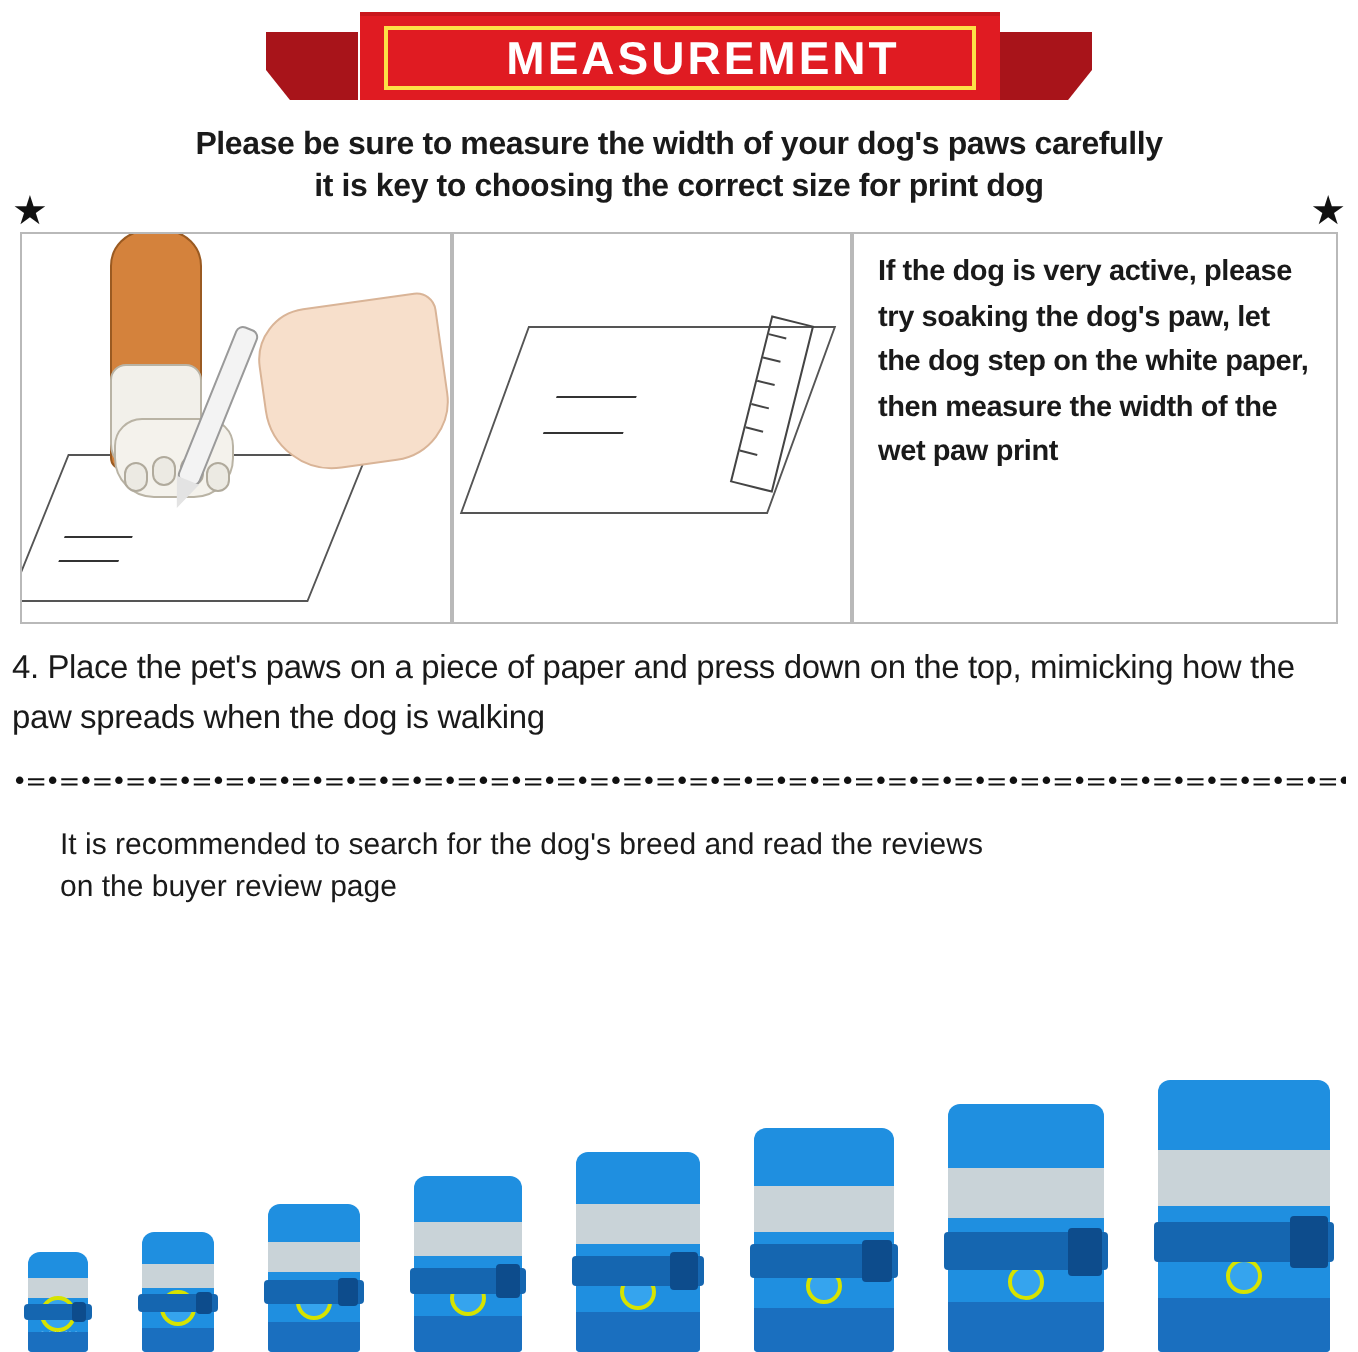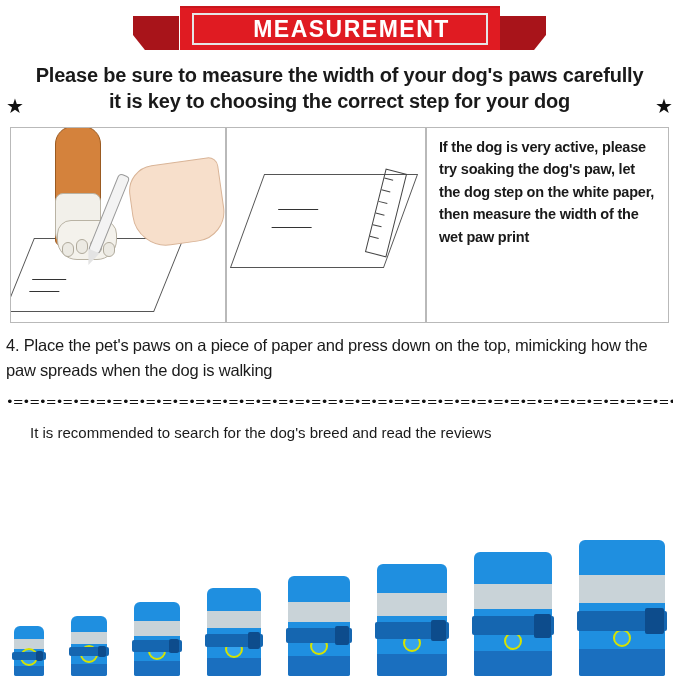--- a/index.html
+++ b/index.html
@@ -31,21 +31,21 @@
     width: 320px;
     height: 44px;
     background: #e01b22;
     display: flex;
     align-items: center;
     justify-content: center;
     z-index: 3;
     border-top: 2px solid #c9161c;
   }
   .ribbon-inner {
-    border: 2px solid #e5e5e5;
+    border: 2px solid #fde047;
     width: 296px;
     height: 32px;
     display: flex;
     align-items: center;
     justify-content: center;
     padding-left: 24px;
   }
   .ribbon-text {
     color: #ffffff;
     font-weight: bold;
@@ -59,21 +59,21 @@
     height: 34px;
     background: #a8141a;
     z-index: 1;
   }
   .ribbon-tail-l { left: 133px; clip-path: polygon(0 0, 100% 0, 100% 100%, 26% 100%, 0 56%); }
   .ribbon-tail-r { right: 133px; clip-path: polygon(0 0, 100% 0, 100% 56%, 74% 100%, 0 100%); }
 
   
   .headline {
     text-align: center;
-    font-size: 20px;
+    font-size: 16px;
     font-weight: bold;
     line-height: 1.32;
     margin: 6px 24px 0 24px;
     letter-spacing: -0.2px;
   }
   .star {
     position: absolute;
     font-size: 20px;
     color: #111;
     line-height: 1;
@@ -341,21 +341,21 @@
   <div class="ribbon-tail-r"></div>
   <div class="ribbon">
     <div class="ribbon-inner">
       <span class="ribbon-text">MEASUREMENT</span>
     </div>
   </div>
 </div>
 
 <div class="headline">
   <div>Please be sure to measure the width of your dog's paws carefully</div>
-  <div>it is key to choosing the correct step for your dog</div>
+  <div>it is key to choosing the correct size for print dog</div>
 </div>
 <span class="star star-left">★</span>
 <span class="star star-right">★</span>
 
 <div class="panels">
 
   <div class="panel panel-1">
     <div class="p1-paper">
       <div class="p1-line" style="left:14px; top:40px; width:34px;"></div>
       <div class="p1-line" style="left:16px; top:52px; width:30px;"></div>
@@ -392,20 +392,21 @@
 </div>
 
 <div class="steps">
   <div>4. Place the pet's paws on a piece of paper and press down on the top, mimicking how the paw spreads when the dog is walking</div>
 </div>
 
 <div class="divider">•=•=•=•=•=•=•=•=•=•=•=•=•=•=•=•=•=•=•=•=•=•=•=•=•=•=•=•=•=•=•=•=•=•=•=•=•=•=•=•=•=•=•=•=•=•=•=•=•=•=•=•=•=•=•=•=•=•=•=•=•=•=•=•=•=•=•=•=•=•=•=•=•=•=•=•=•</div>
 
 <div class="recommend">
   <div>It is recommended to search for the dog's breed and read the reviews</div>
+  <div>on the buyer review page</div>
 </div>
 
 <div class="boots" id="boots">
     <div class="boot" style="width: 30px; height: 50px;">
       <div class="shaft" style="height: 50px;">
         <div class="reflect"></div>
         <div class="logo"></div>
         <div class="brand">QUMY</div>
         <div class="sole"></div>
       </div>

